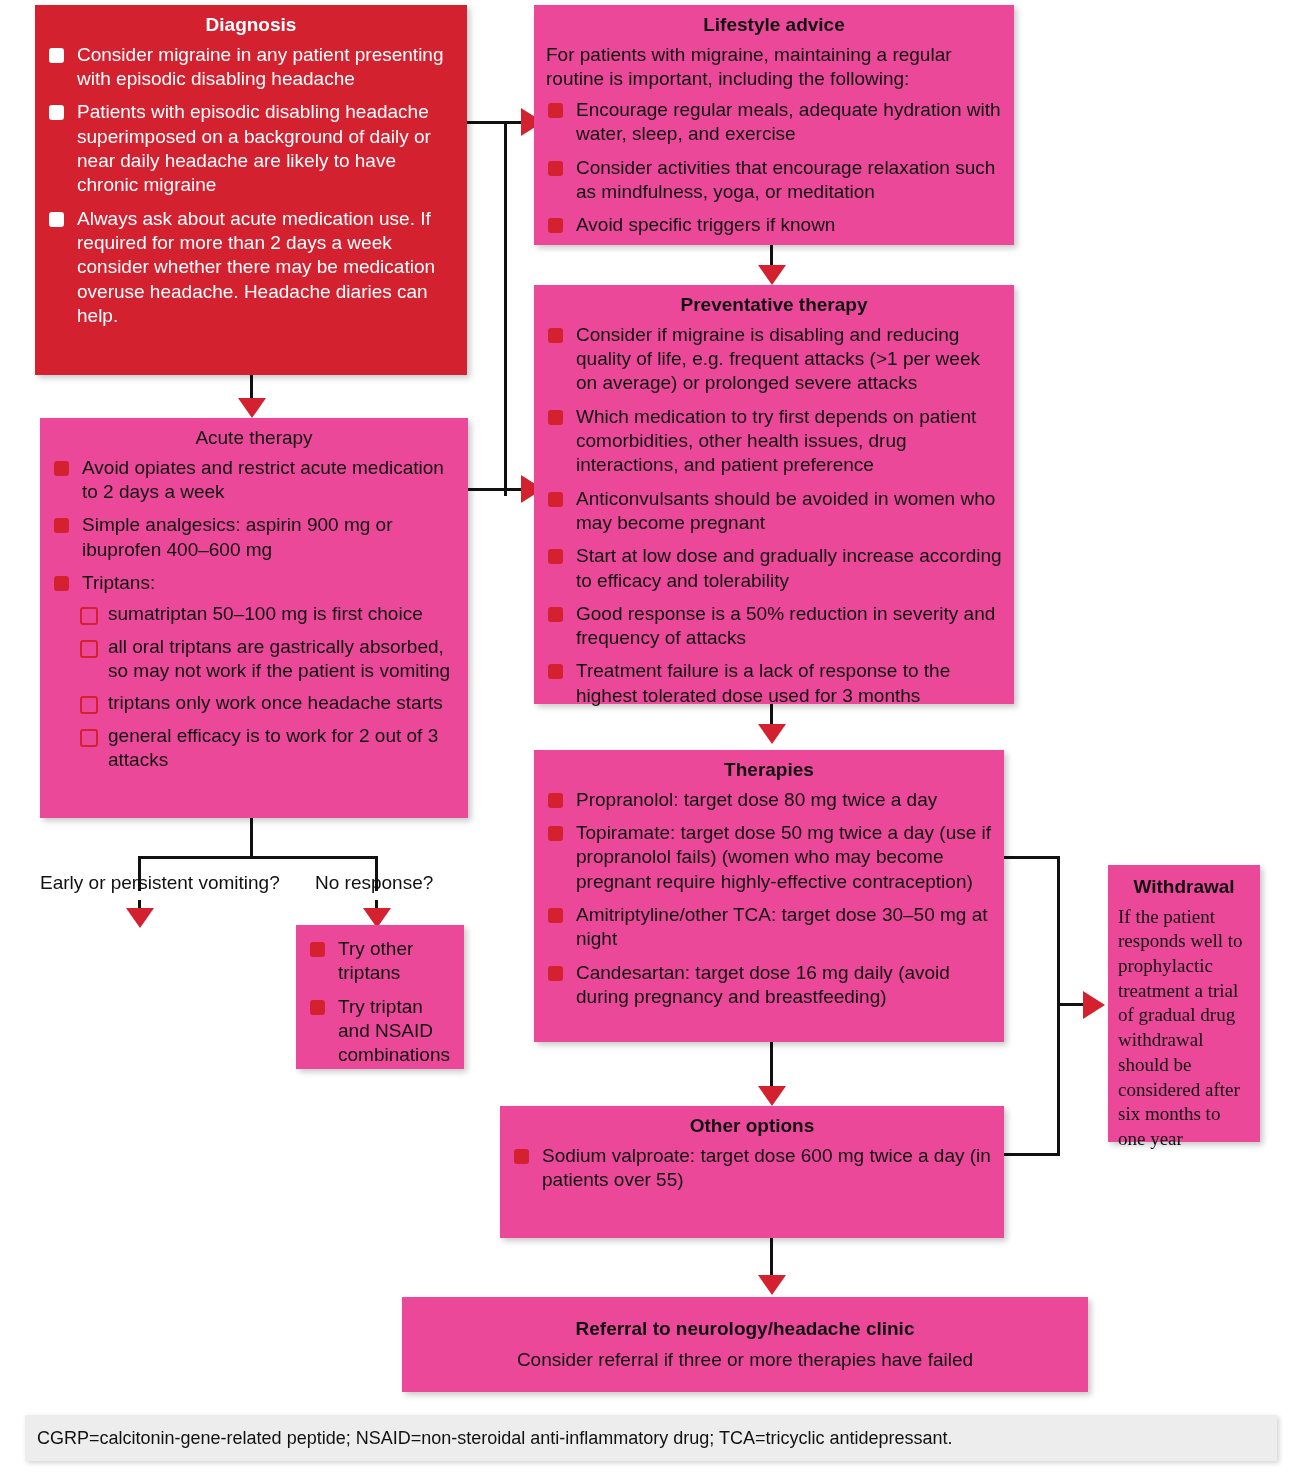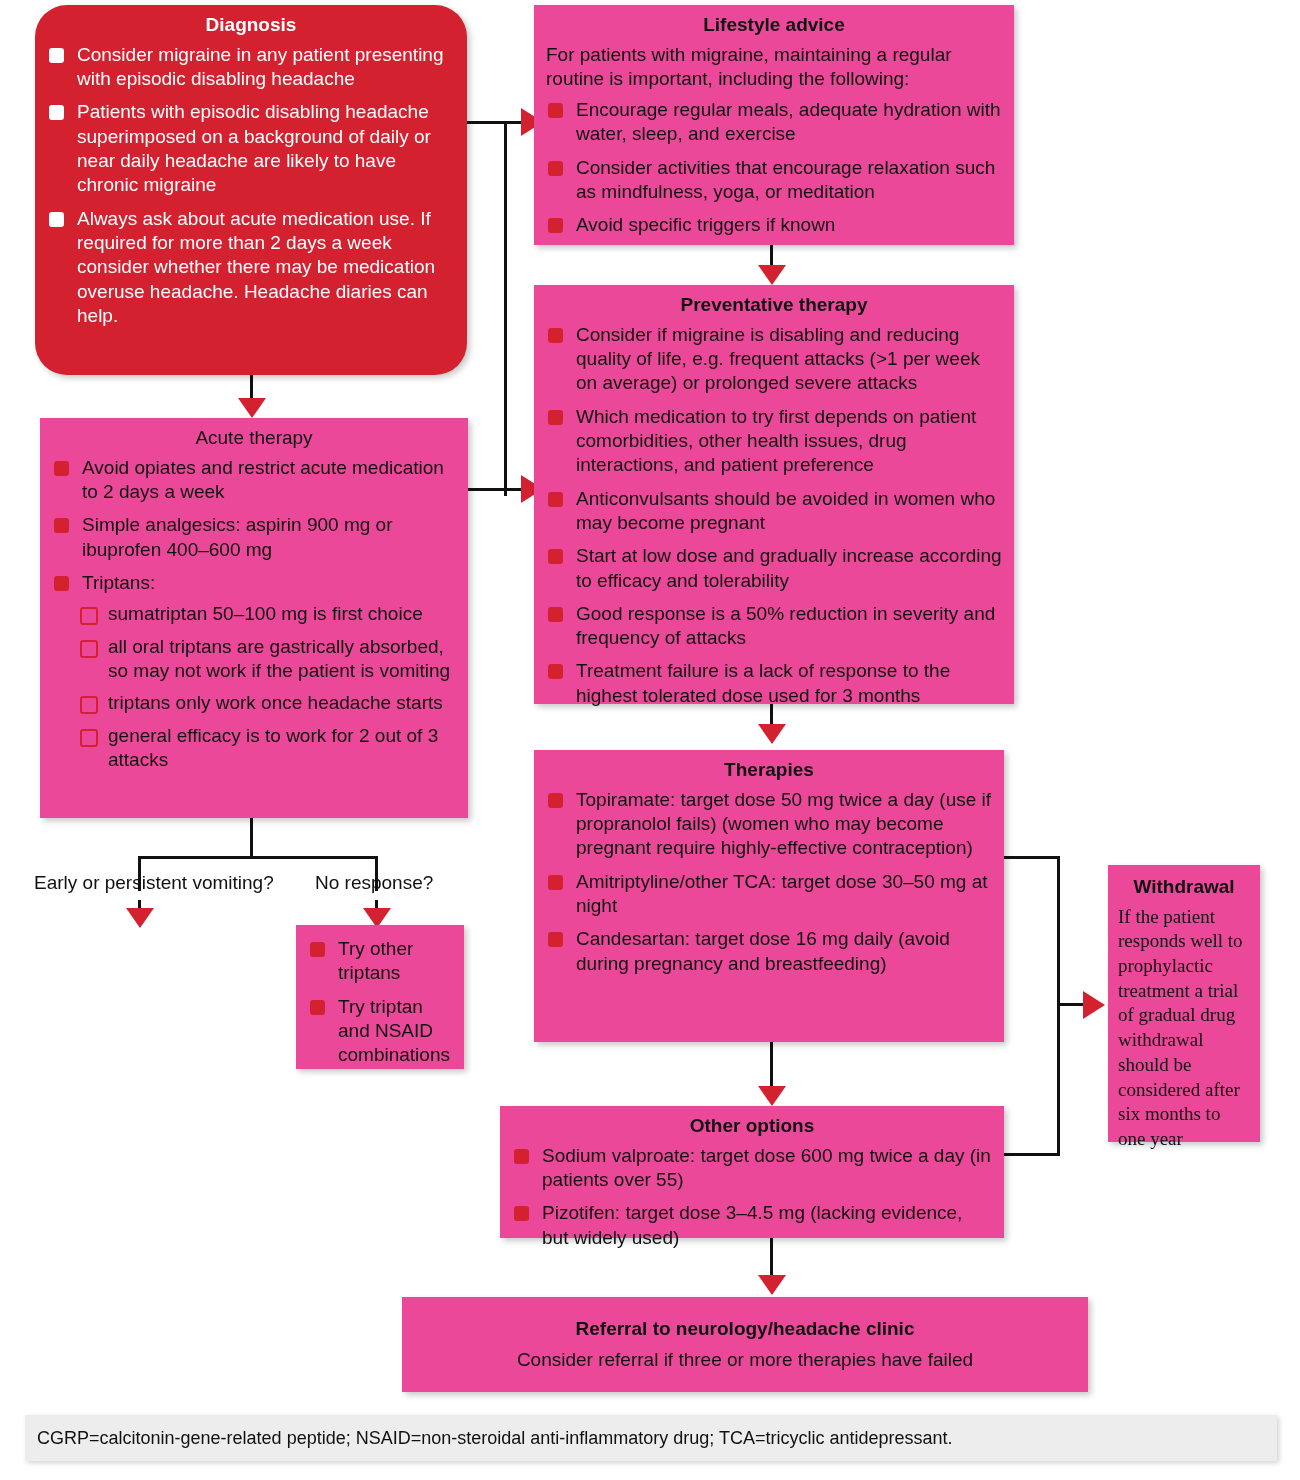--- a/index.html
+++ b/index.html
@@ -138,24 +138,24 @@
   <div class="ln hl" style="left:138px; top:856px; width:240px;"></div>
   <div class="ln vl" style="left:138px; top:856px; height:35px;"></div>
   <div class="ln vl" style="left:375px; top:856px; height:35px;"></div>
 
   <div class="ln vl" style="left:138px; top:900px; height:18px;"></div>
   <div class="arrow-d" style="left:126px; top:908px;"></div>
 
   <div class="ln vl" style="left:375px; top:900px; height:18px;"></div>
   <div class="arrow-d" style="left:363px; top:908px;"></div>
 
-  <div class="branch-label" style="left:34px; top:872px;">Early or persistent vomiting?</div>
+  <div class="branch-label" style="left:40px; top:872px;">Early or persistent vomiting?</div>
   <div class="branch-label" style="left:315px; top:872px;">No response?</div>
 
-  <div class="box red" style="left:35px; top:5px; width:432px; height:370px;border-radius:32px;">
+  <div class="box red" style="left:35px; top:5px; width:432px; height:370px;">
     <div class="title">Diagnosis</div>
     <ul>
       <li>Consider migraine in any patient presenting with episodic disabling headache</li>
       <li>Patients with episodic disabling headache superimposed on a background of daily or near daily headache are likely to have chronic migraine</li>
       <li>Always ask about acute medication use. If required for more than 2 days a week consider whether there may be medication overuse headache. Headache diaries can help.</li>
     </ul>
   </div>
 
   <div class="box" style="left:534px; top:5px; width:480px; height:240px;">
     <div class="title">Lifestyle advice</div>
@@ -190,20 +190,21 @@
       <li>Anticonvulsants should be avoided in women who may become pregnant</li>
       <li>Start at low dose and gradually increase according to efficacy and tolerability</li>
       <li>Good response is a 50% reduction in severity and frequency of attacks</li>
       <li>Treatment failure is a lack of response to the highest tolerated dose used for 3 months</li>
     </ul>
   </div>
 
   <div class="box" style="left:534px; top:750px; width:470px; height:292px;">
     <div class="title">Therapies</div>
     <ul>
+      <li>Propranolol: target dose 80 mg twice a day</li>
       <li>Topiramate: target dose 50 mg twice a day (use if propranolol fails) (women who may become pregnant require highly-effective contraception)</li>
       <li>Amitriptyline/other TCA: target dose 30–50 mg at night</li>
       <li>Candesartan: target dose 16 mg daily (avoid during pregnancy and breastfeeding)</li>
     </ul>
   </div>
 
 
   <div class="box" style="left:296px; top:925px; width:168px; height:144px; padding-top:12px;">
     <ul>
       <li>Try other triptans</li>
@@ -213,21 +214,20 @@
 
   <div class="box" style="left:1108px; top:865px; width:152px; height:277px; padding:10px 10px;">
     <div class="title">Withdrawal</div>
     <div style="font-size:19px; line-height:1.3;font-family:Liberation Serif, serif;">If the patient responds well to prophylactic treatment a trial of gradual drug withdrawal should be considered after six months to one year</div>
   </div>
 
   <div class="box" style="left:500px; top:1106px; width:504px; height:132px;">
     <div class="title">Other options</div>
     <ul>
       <li>Sodium valproate: target dose 600 mg twice a day (in patients over 55)</li>
-      <li>Pizotifen: target dose 3–4.5 mg (lacking evidence, but widely used)</li>
     </ul>
   </div>
 
   <div class="box" style="left:402px; top:1297px; width:686px; height:95px; padding-top:20px;">
     <div class="title">Referral to neurology/headache clinic</div>
     <div class="centertext">Consider referral if three or more therapies have failed</div>
   </div>
 
   <div class="footer">
     <span>CGRP=calcitonin-gene-related peptide; NSAID=non-steroidal anti-inflammatory drug; TCA=tricyclic antidepressant.</span>

